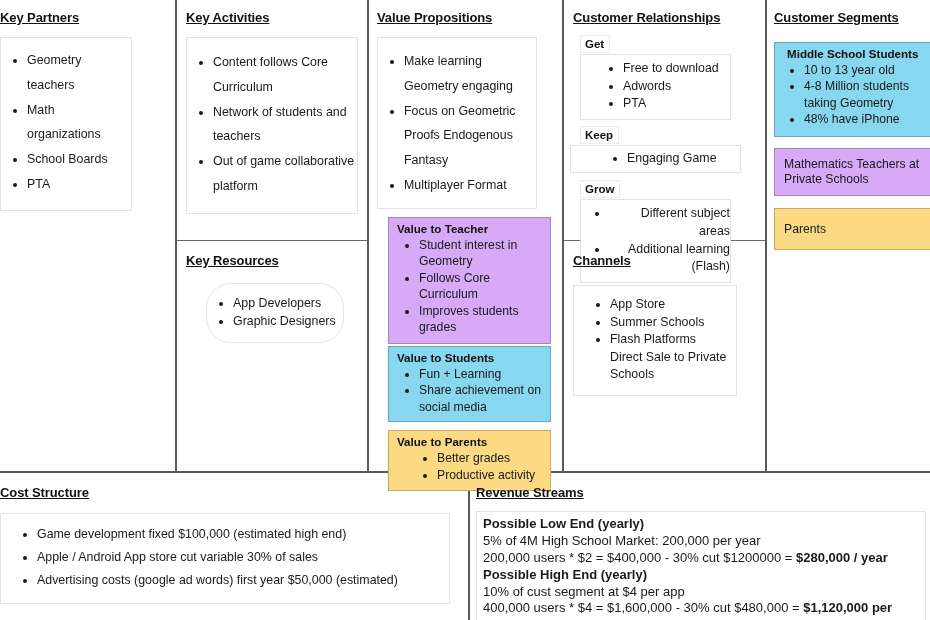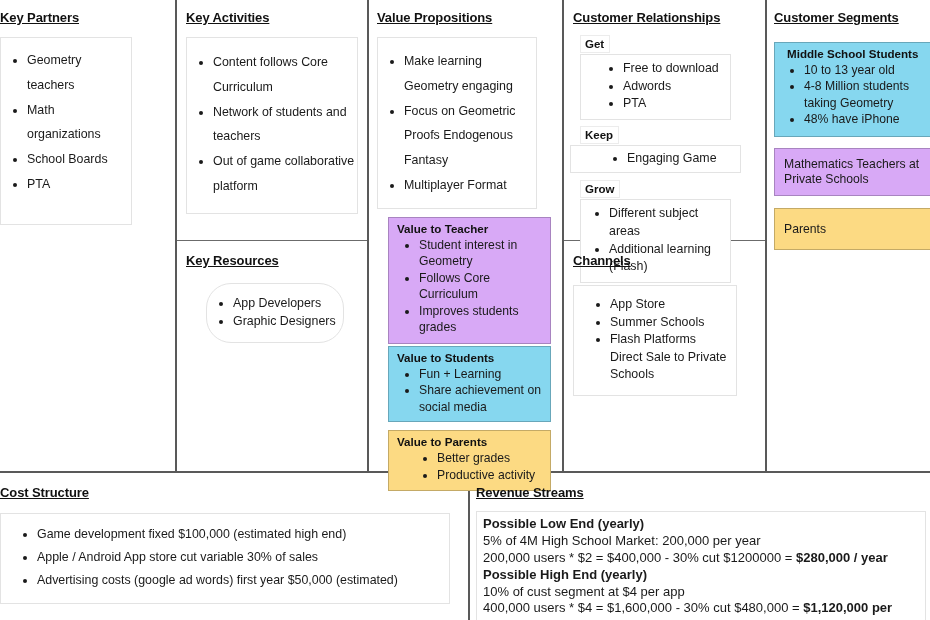--- a/index.html
+++ b/index.html
@@ -100,21 +100,21 @@
   <div class="vline" style="left:367px; top:0; height:472px;"></div>
   <div class="vline" style="left:562px; top:0; height:472px;"></div>
   <div class="vline" style="left:765px; top:0; height:472px;"></div>
   <div class="hline" style="left:0; top:471px; width:930px;"></div>
   <div class="vline" style="left:468px; top:471px; height:149px;"></div>
   <div class="hline-thin" style="left:177px; top:240px; width:190px;"></div>
   <div class="hline-thin" style="left:564px; top:240px; width:201px;"></div>
 
   <div class="block" style="left:-6px; top:0; width:181px;">
     <div class="block-title" style="margin:10px 0 0 6px;">Key Partners</div>
-    <div class="panel" style="margin:12px 43px 0 6px; padding:10px 0 27px 0;">
+    <div class="panel" style="margin:12px 43px 0 6px; padding:10px 0 13px 0;">
       <ul class="items spaced">
         <li>Geometry teachers</li>
         <li>Math organizations</li>
         <li>School Boards</li>
         <li>PTA</li>
       </ul>
     </div>
   </div>
 
   <div class="block" style="left:177px; top:0; width:190px;">
@@ -192,21 +192,21 @@
       <div class="chip" style="margin-left:16px;">Keep</div>
       <div class="panel" style="margin:1px 24px 0 6px; padding:4px 0 5px 0;">
         <ul class="items tight" style="padding-left:56px;">
           <li>Engaging Game</li>
         </ul>
       </div>
     </div>
 
     <div style="margin-top:6px;">
       <div class="chip" style="margin-left:16px;">Grow</div>
-      <div class="panel" style="margin:1px 34px 0 16px; padding:5px 0 6px 0;">
+      <div class="panel" style="margin:1px 34px 0 16px; padding:5px 0 6px 0;text-align:right;">
         <ul class="items tight" style="padding-left:28px;">
           <li>Different subject areas</li>
           <li>Additional learning (Flash)</li>
         </ul>
       </div>
     </div>
   </div>
 
   <div class="block" style="left:564px; top:240px; width:201px;">
     <div class="block-title" style="margin:13px 0 0 9px;">Channels</div>

